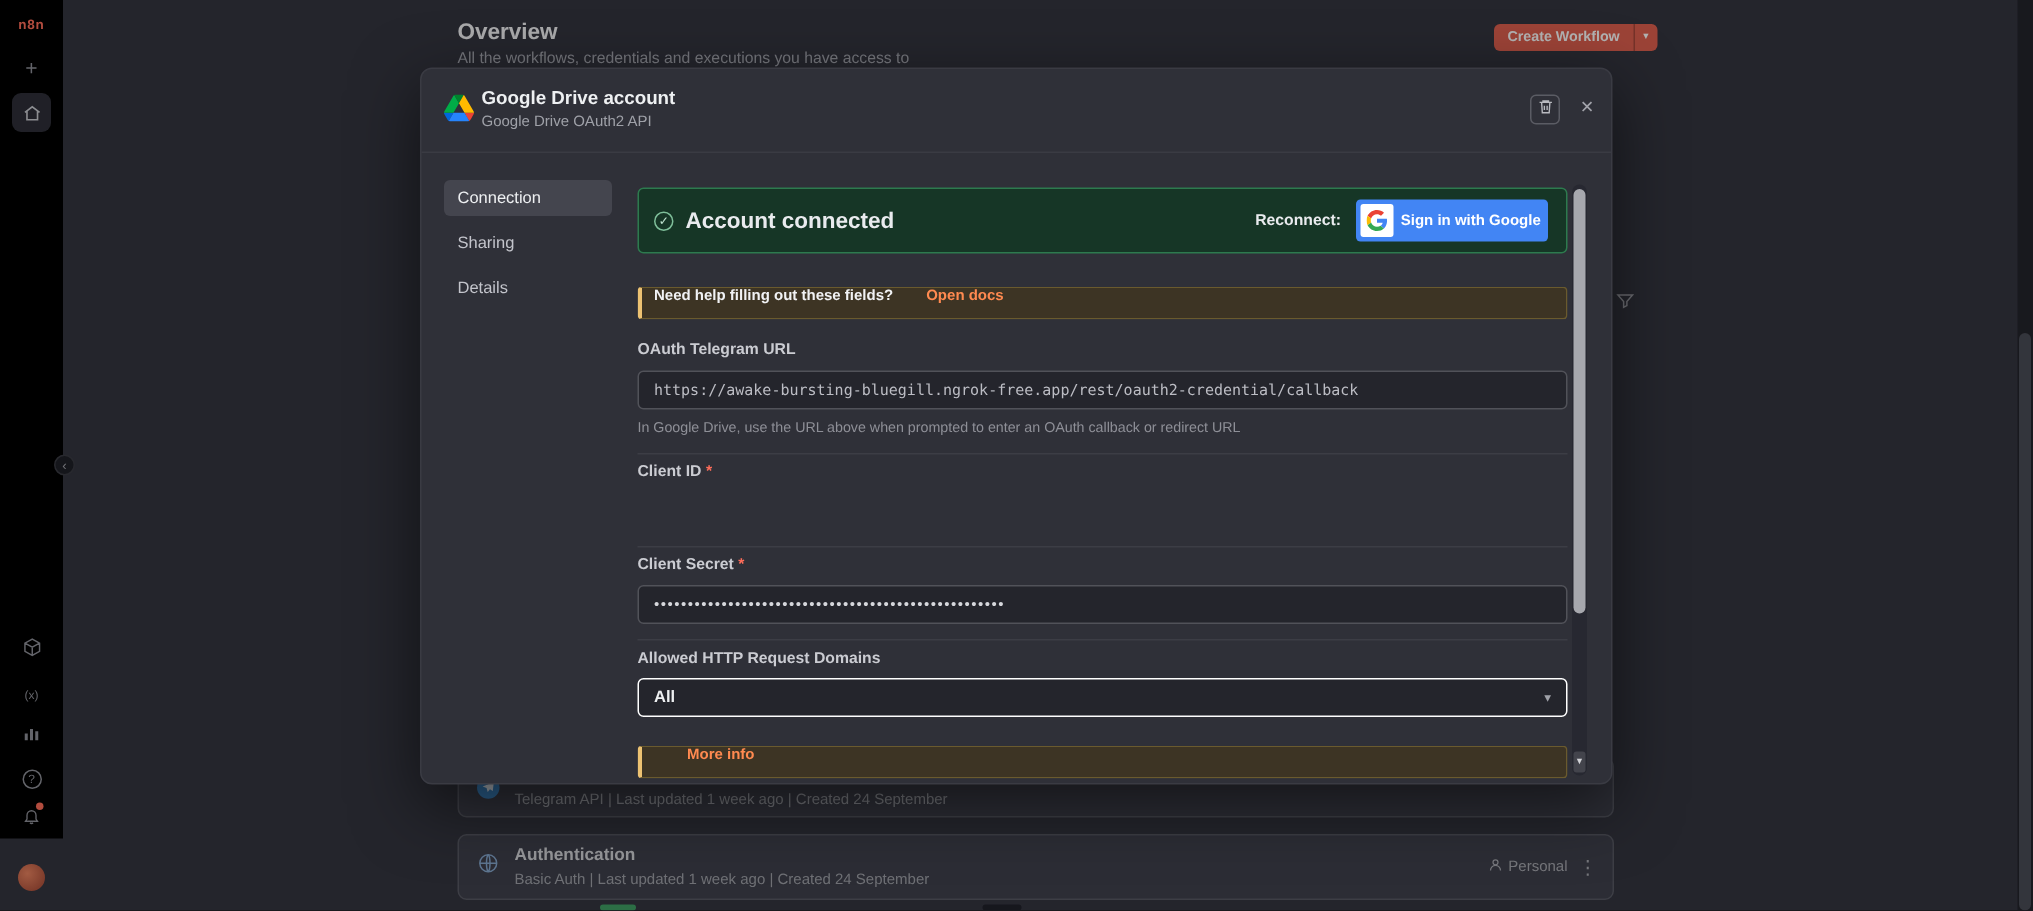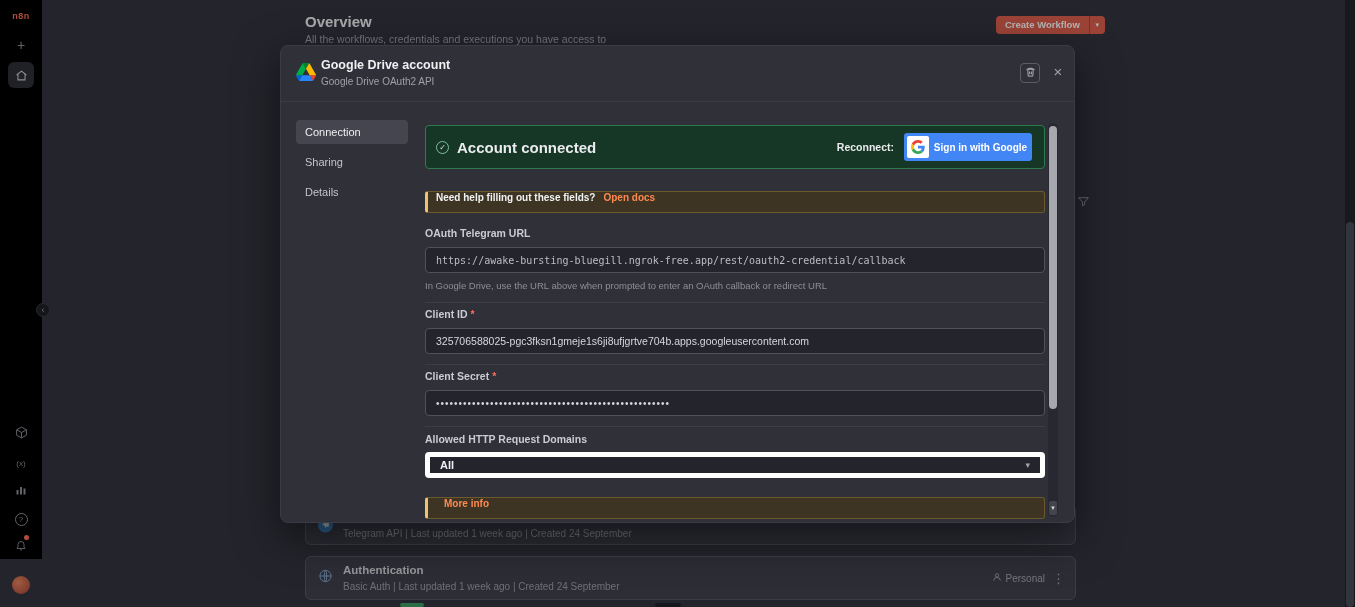--- a/index.html
+++ b/index.html
@@ -76,37 +76,37 @@
   .status{font-size:15px;font-weight:bold;color:#e9ebee}
   .flex-sp{flex:1}
   .reconnect{font-size:10.5px;font-weight:bold;color:#e9ebee;margin-right:10px}
   .gbtn{width:128px;height:28px;background:#4285f4;border-radius:3px;display:flex;align-items:center;cursor:pointer;flex:none}
   .gbox{width:22px;height:22px;background:#fff;border-radius:2px;margin-left:3px;display:flex;align-items:center;justify-content:center}
   .glabel{flex:1;text-align:center;font-size:10px;font-weight:bold;color:#fff}
 
   .banner-note{height:22px;background:#3d3424;border:1px solid #6a5a2e;border-left:3px solid #edc272;border-radius:3px;
                display:flex;padding:0 8px;font-size:10px;white-space:nowrap;overflow:hidden}
   .banner-note .txt{font-weight:bold;color:#f1f2f4}
-  .banner-note .link{margin-left:8px;font-weight:bold;color:#ff8a50;cursor:pointer}
+  .banner-note .link{margin-left:22px;font-weight:bold;color:#ff8a50;cursor:pointer}
   .note-docs{top:145px}
   .note-api{top:451px}
 
   .f-label{position:absolute;left:144px;font-size:10.5px;font-weight:bold;color:#cbccd2}
   .lbl-redirect{top:181px}.lbl-clientid{top:262px}.lbl-secret{top:324px}.lbl-domains{top:387px}
   .req{color:#ff6d5a;margin-left:3px}
   .f-input{position:absolute;left:144px;width:620px;height:26px;background:#24252c;border:1px solid #515259;
            border-radius:4px;color:#c9cad0;font-size:10.5px;padding:0 10px;outline:none;
            font-family:"Liberation Sans",sans-serif}
   .in-redirect{top:201px;font-family:"DejaVu Sans Mono",monospace;font-size:10px;color:#bcbdc4}
   .in-clientid{top:282px;color:#d6d7dc}
   .in-secret{top:344px;letter-spacing:1px;font-size:10px;color:#d6d7dc}
   .helper{position:absolute;left:144px;top:234px;font-size:9.5px;color:#8e8f97}
   .divider{position:absolute;left:144px;width:620px;height:1px;background:#3c3d45}
   .dv1{top:256px}.dv2{top:318px}.dv3{top:380px}
-  .select{top:406px;height:26px;background:#24252c;border:5px solid #ffffff;border-radius:4px;
+  .select{top:406px;height:26px;background:#24252c;border:1px solid #ffffff;border-radius:4px;
           display:flex;align-items:center;padding:0 10px;cursor:pointer}
   .select .val{font-size:11px;font-weight:bold;color:#eef0f2;flex:1}
   .select .car{font-size:9px;color:#9fa1a8}
 
   .m-scroll{position:absolute;left:767px;top:77px;width:10px;height:394px;background:#272831;border-radius:5px}
   .m-thumb{position:absolute;left:1px;top:3px;width:8px;height:283px;background:#a7a8ae;border-radius:4px;cursor:pointer}
   .m-sdown{position:absolute;left:1px;bottom:2px;width:8px;height:14px;background:#43444c;border-radius:2px;
            color:#d2d3d7;font-size:6px;display:flex;align-items:center;justify-content:center;cursor:pointer}
 </style>
 </head>
@@ -274,21 +274,20 @@
 
     <div class="f-label lbl-redirect">OAuth Telegram URL</div>
     <input class="f-input in-redirect" readonly="" value="https://awake-bursting-bluegill.ngrok-free.app/rest/oauth2-credential/callback" style="">
     <div class="helper">In Google Drive, use the URL above when prompted to enter an OAuth callback or redirect URL</div>
 
     <div class="divider dv1"></div>
 
     <div class="f-label lbl-clientid">
       <span>Client ID</span><span class="req">*</span>
     </div>
-    <input class="f-input in-clientid" value="325706588025-pgc3fksn1gmeje1s6ji8ufjgrtve704b.apps.googleusercontent.com" style="">
 
     <div class="divider dv2"></div>
 
     <div class="f-label lbl-secret">
       <span>Client Secret</span><span class="req">*</span>
     </div>
     <input class="f-input in-secret" value="••••••••••••••••••••••••••••••••••••••••••••••••••••" style="">
 
     <div class="divider dv3"></div>
 

